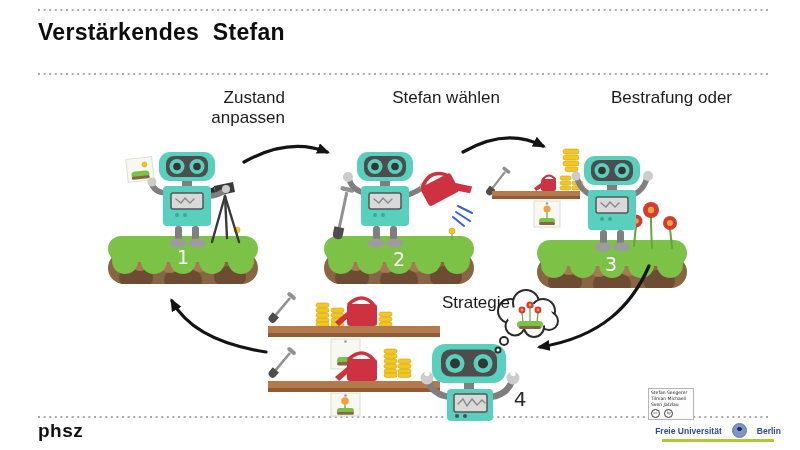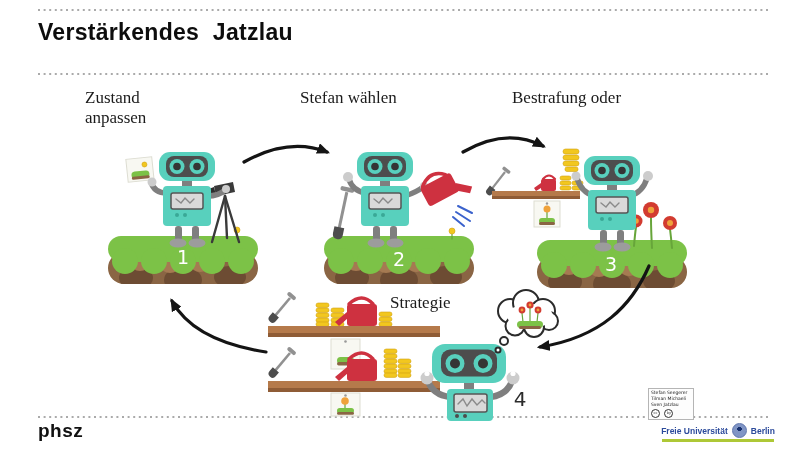--- a/index.html
+++ b/index.html
@@ -27,36 +27,36 @@
   .s-tripod{stroke:#3a3a3a;stroke-width:2.4;stroke-linecap:round}
   .s-redh{stroke:var(--red);stroke-width:3.5;fill:none;stroke-linecap:round}
   .s-redh-s{stroke:var(--red);stroke-width:2.2;fill:none;stroke-linecap:round}
   .s-screen{stroke:#555;stroke-width:1.5}
   .s-bub{fill:#fff;stroke:#2b2b2b;stroke-width:2}
   .s-scrib{stroke:#8a8a8a;stroke-width:1.4;fill:none;stroke-linecap:round}
 
   
   .title{position:absolute;left:38px;top:19px;font-weight:bold;font-size:23px;
          color:#0d0d0d;word-spacing:7px;letter-spacing:.3px;}
-  .step-label{position:absolute;text-align:left;font-size:17px;line-height:1.18;
-              color:var(--text);font-family:Liberation Serif, serif;}
+  .step-label{position:absolute;text-align:right;font-size:17px;line-height:1.18;
+              color:var(--text);font-family:Liberation Sans, sans-serif;}
   .step-label span{display:block;}
   .mound-number{position:absolute;transform:translateX(-50%);color:#fff;font-size:19px;
                 font-family:"DejaVu Sans",sans-serif;}
   .mound-number.dark{color:#2b2b2b;font-size:20px;}
   .phsz{position:absolute;left:38px;top:420px;font-weight:800;font-size:19px;
         letter-spacing:.5px;color:#111;}
   .attr{position:absolute;left:648px;top:388px;width:46px;background:#fdfdfd;
         border:1px solid #b5b5b5;font-family:"DejaVu Sans",sans-serif;font-size:4.5px;
         line-height:1.3;color:#222;padding:1px 2px;box-sizing:border-box;}
   .cc-row{margin-top:1px;}
   .cc{display:inline-block;width:7px;height:7px;border:1px solid #333;border-radius:50%;
       font-size:3.5px;line-height:7px;text-align:center;margin-right:3px;color:#333;}
   .fu{position:absolute;left:662px;top:423px;width:112px;}
-  .fu-row{display:flex;align-items:center;gap:4px;justify-content:center;}
+  .fu-row{display:flex;align-items:center;gap:10px;justify-content:center;}
   .fu-name{font-weight:bold;font-size:8.5px;color:var(--fu_blue);white-space:nowrap;}
   .fu-seal{width:15px;height:15px;border-radius:50%;flex:none;
            background:radial-gradient(circle at 50% 38%, #17306e 0 22%, #8095c5 23% 100%);
            border:1px solid #5d74ad;box-sizing:border-box;}
   .fu-underline{height:2.5px;background:var(--fu_green);margin-top:1px;}
 </style>
 </head>
 <body>
 
 <div class="stage">
@@ -356,21 +356,21 @@
     <circle cx="504" cy="341" r="4" class="s-bub"></circle>
     <circle cx="498" cy="350" r="2.5" class="s-bub"></circle>
   </g>
 
   <path d="M244,162 Q289,137 327,152" class="s-ink" marker-end="url(#ah)"></path>
   <path d="M463,152 Q506,127 543,146" class="s-ink" marker-end="url(#ah)"></path>
   <path d="M649,266 C632,305 602,337 540,347" class="s-ink" marker-end="url(#ah)"></path>
   <path d="M266,352 Q194,341 172,301" class="s-ink" marker-end="url(#ah)"></path>
 </svg>
 
-<div class="title">Verstärkendes Jatzlau</div>
+<div class="title">Verstärkendes Stefan</div>
 
 <div class="step-label" style="left:85px;top:88px;width:200px">
   <span>Zustand</span>
   <span>anpassen</span>
 </div>
 <div class="step-label" style="left:300px;top:88px;width:200px">
   <span>Stefan wählen</span>
 </div>
 <div class="step-label" style="left:512px;top:88px;width:220px">
   <span>Bestrafung oder</span>

